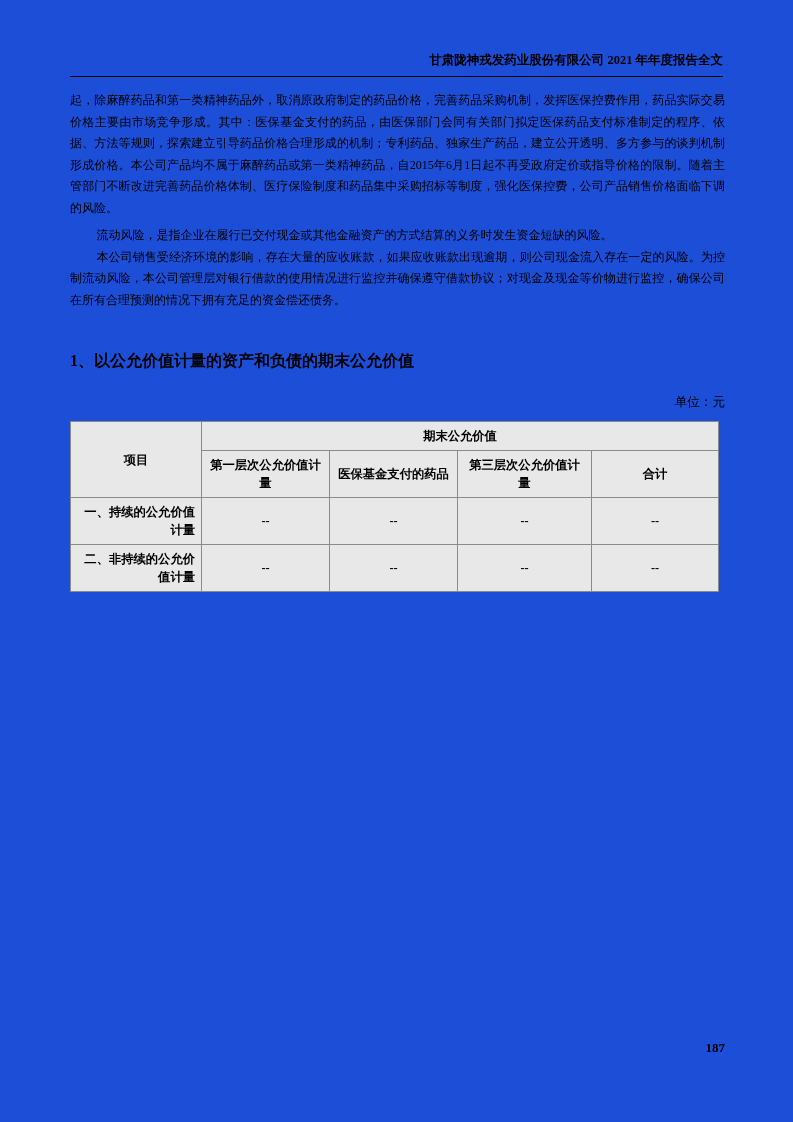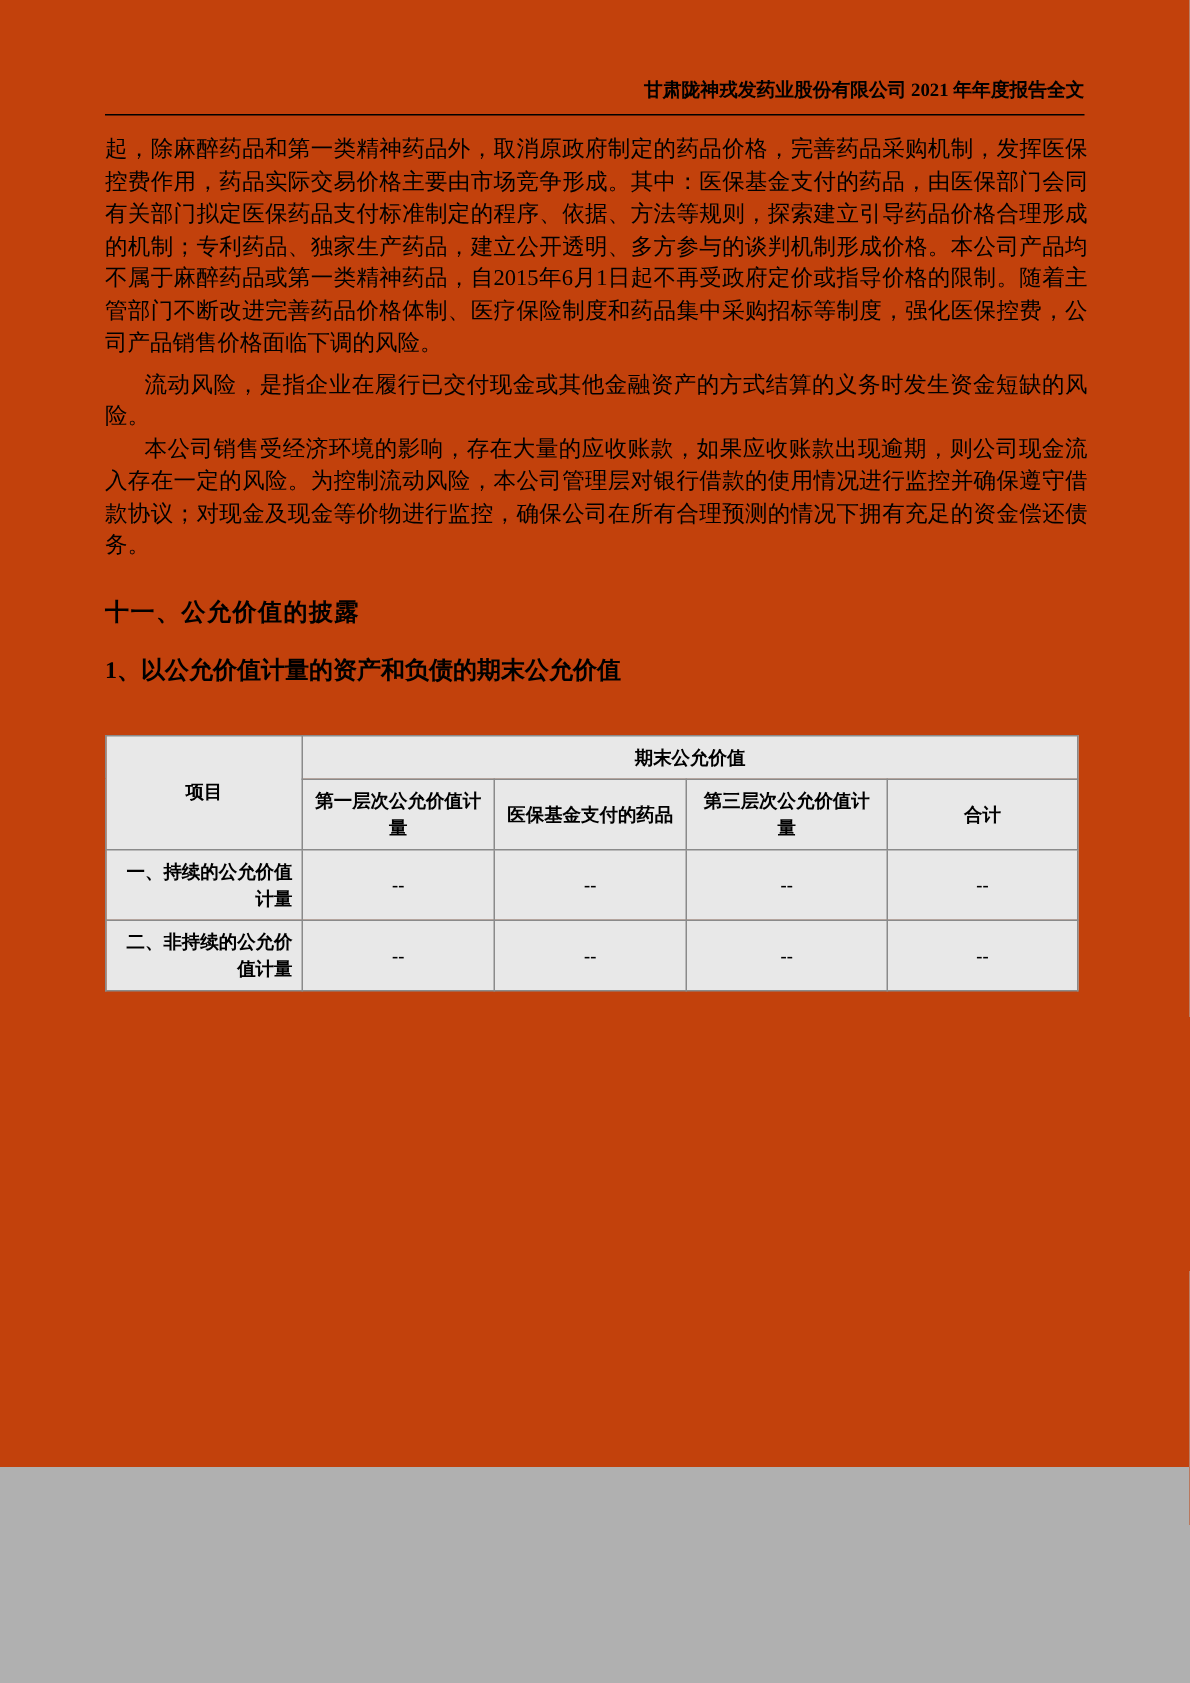--- a/index.html
+++ b/index.html
@@ -2,22 +2,22 @@
 <html><head>
 <meta charset="utf-8">
 <style>
   html, body {
     margin: 0;
     padding: 0;
     background: #b0b0b0;
   }
   .page {
     width: 793px;
-    height: 978px;
-    background: #c2410c;
+    height: 1122px;
+    background: #1d4ed8;
     position: relative;
     box-sizing: border-box;
     font-family: "Liberation Serif", "DejaVu Serif", serif;
     color: #000000;
     overflow: hidden;
   }
   .header {
     position: absolute;
     top: 52px;
     left: 70px;
@@ -36,21 +36,21 @@
     border-bottom: 1.1px solid #000;
   }
   .content {
     position: absolute;
     top: 90px;
     left: 70px;
     right: 68px;
   }
   p.body {
     margin: 0 0 0 0;
-    font-size: 15px;
+    font-size: 12px;
     line-height: 21.5px;
     text-align: justify;
     text-justify: inter-ideograph;
     text-indent: 0;
   }
   p.indent2 {
     text-indent: 26.4px;
   }
   .sec-title {
     font-size: 16px;
@@ -126,28 +126,28 @@
     <div class="sp-6"></div>
 
 
     <p class="body indent2">流动风险，是指企业在履行已交付现金或其他金融资产的方式结算的义务时发生资金短缺的风险。</p>
 
 
     <p class="body indent2">本公司销售受经济环境的影响，存在大量的应收账款，如果应收账款出现逾期，则公司现金流入存在一定的风险。为控制流动风险，本公司管理层对银行借款的使用情况进行监控并确保遵守借款协议；对现金及现金等价物进行监控，确保公司在所有合理预测的情况下拥有充足的资金偿还债务。</p>
 
     <div class="sp-22"></div>
 
-    <p class="sec-title">十一、公允价值的披露</p>
 
     <div class="sp-18"></div>
 
     <p class="sub-title">1、以公允价值计量的资产和负债的期末公允价值</p>
 
     <div class="sp-22"></div>
 
+    <p class="unit-line">单位：元</p>
 
     <div class="sp-10"></div>
 
     <table class="fv">
       <colgroup>
         <col style="width:131px">
         <col style="width:128px">
         <col style="width:128px">
         <col style="width:134px">
         <col style="width:127px">

